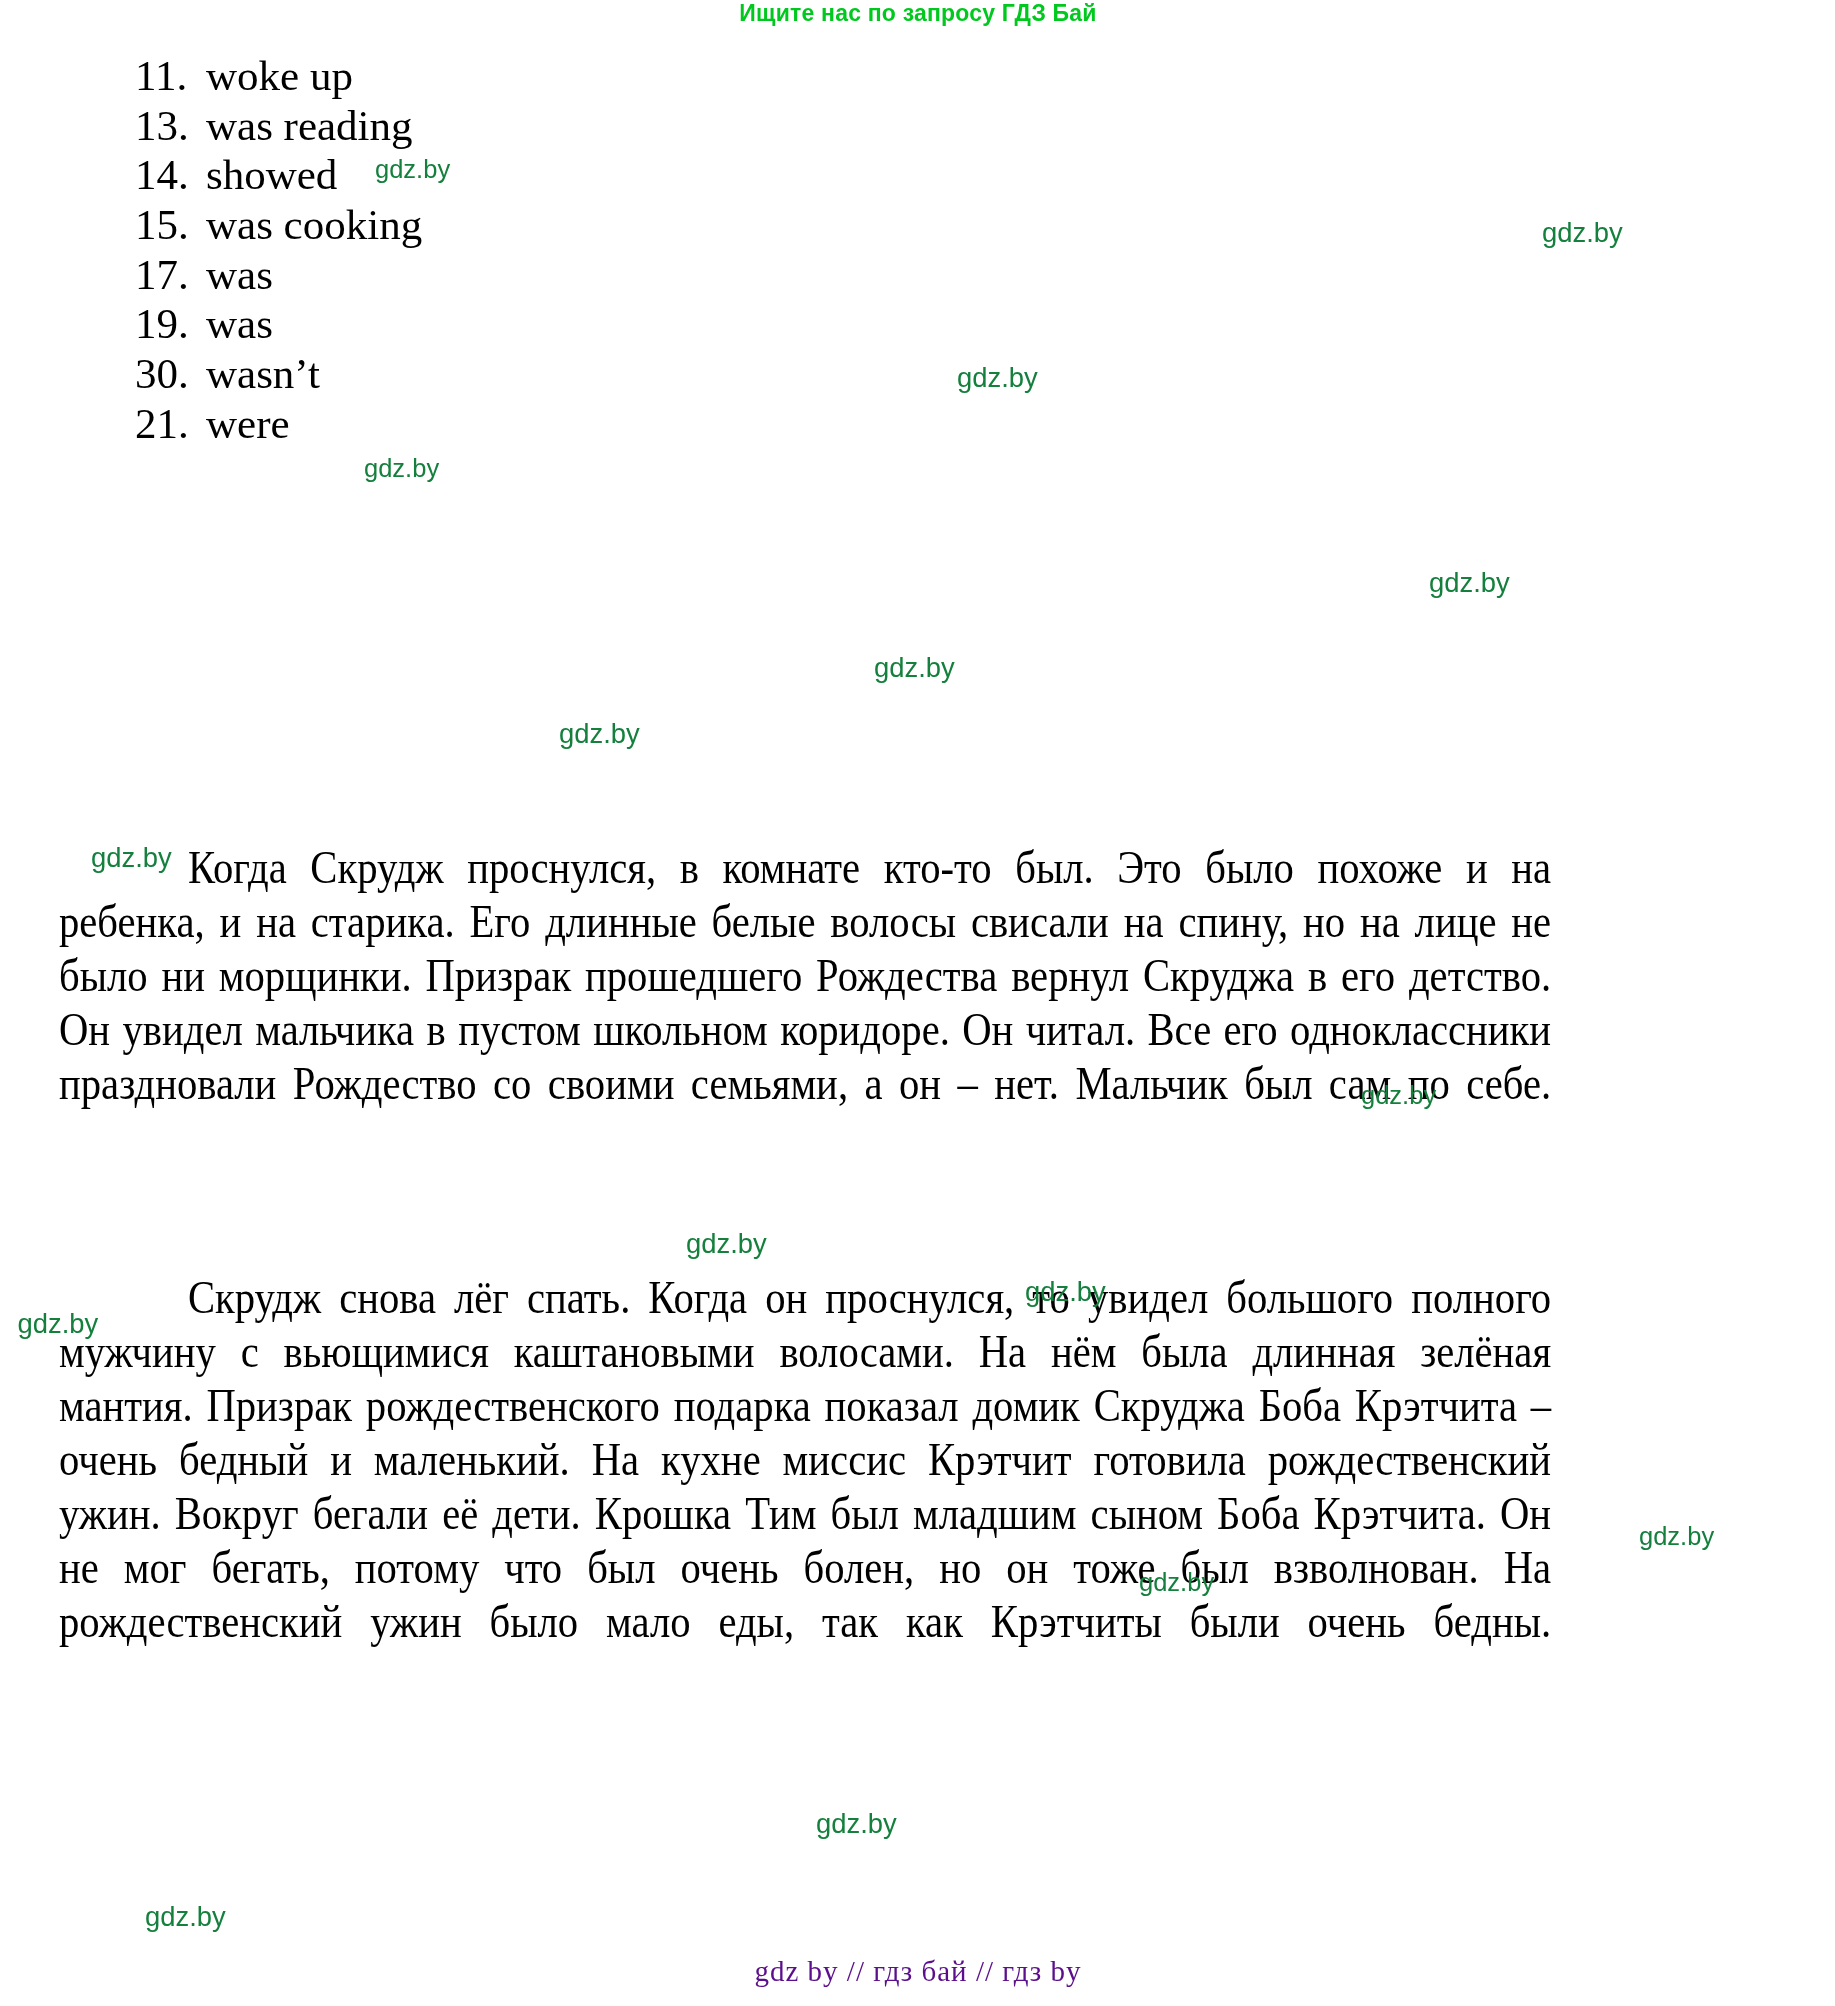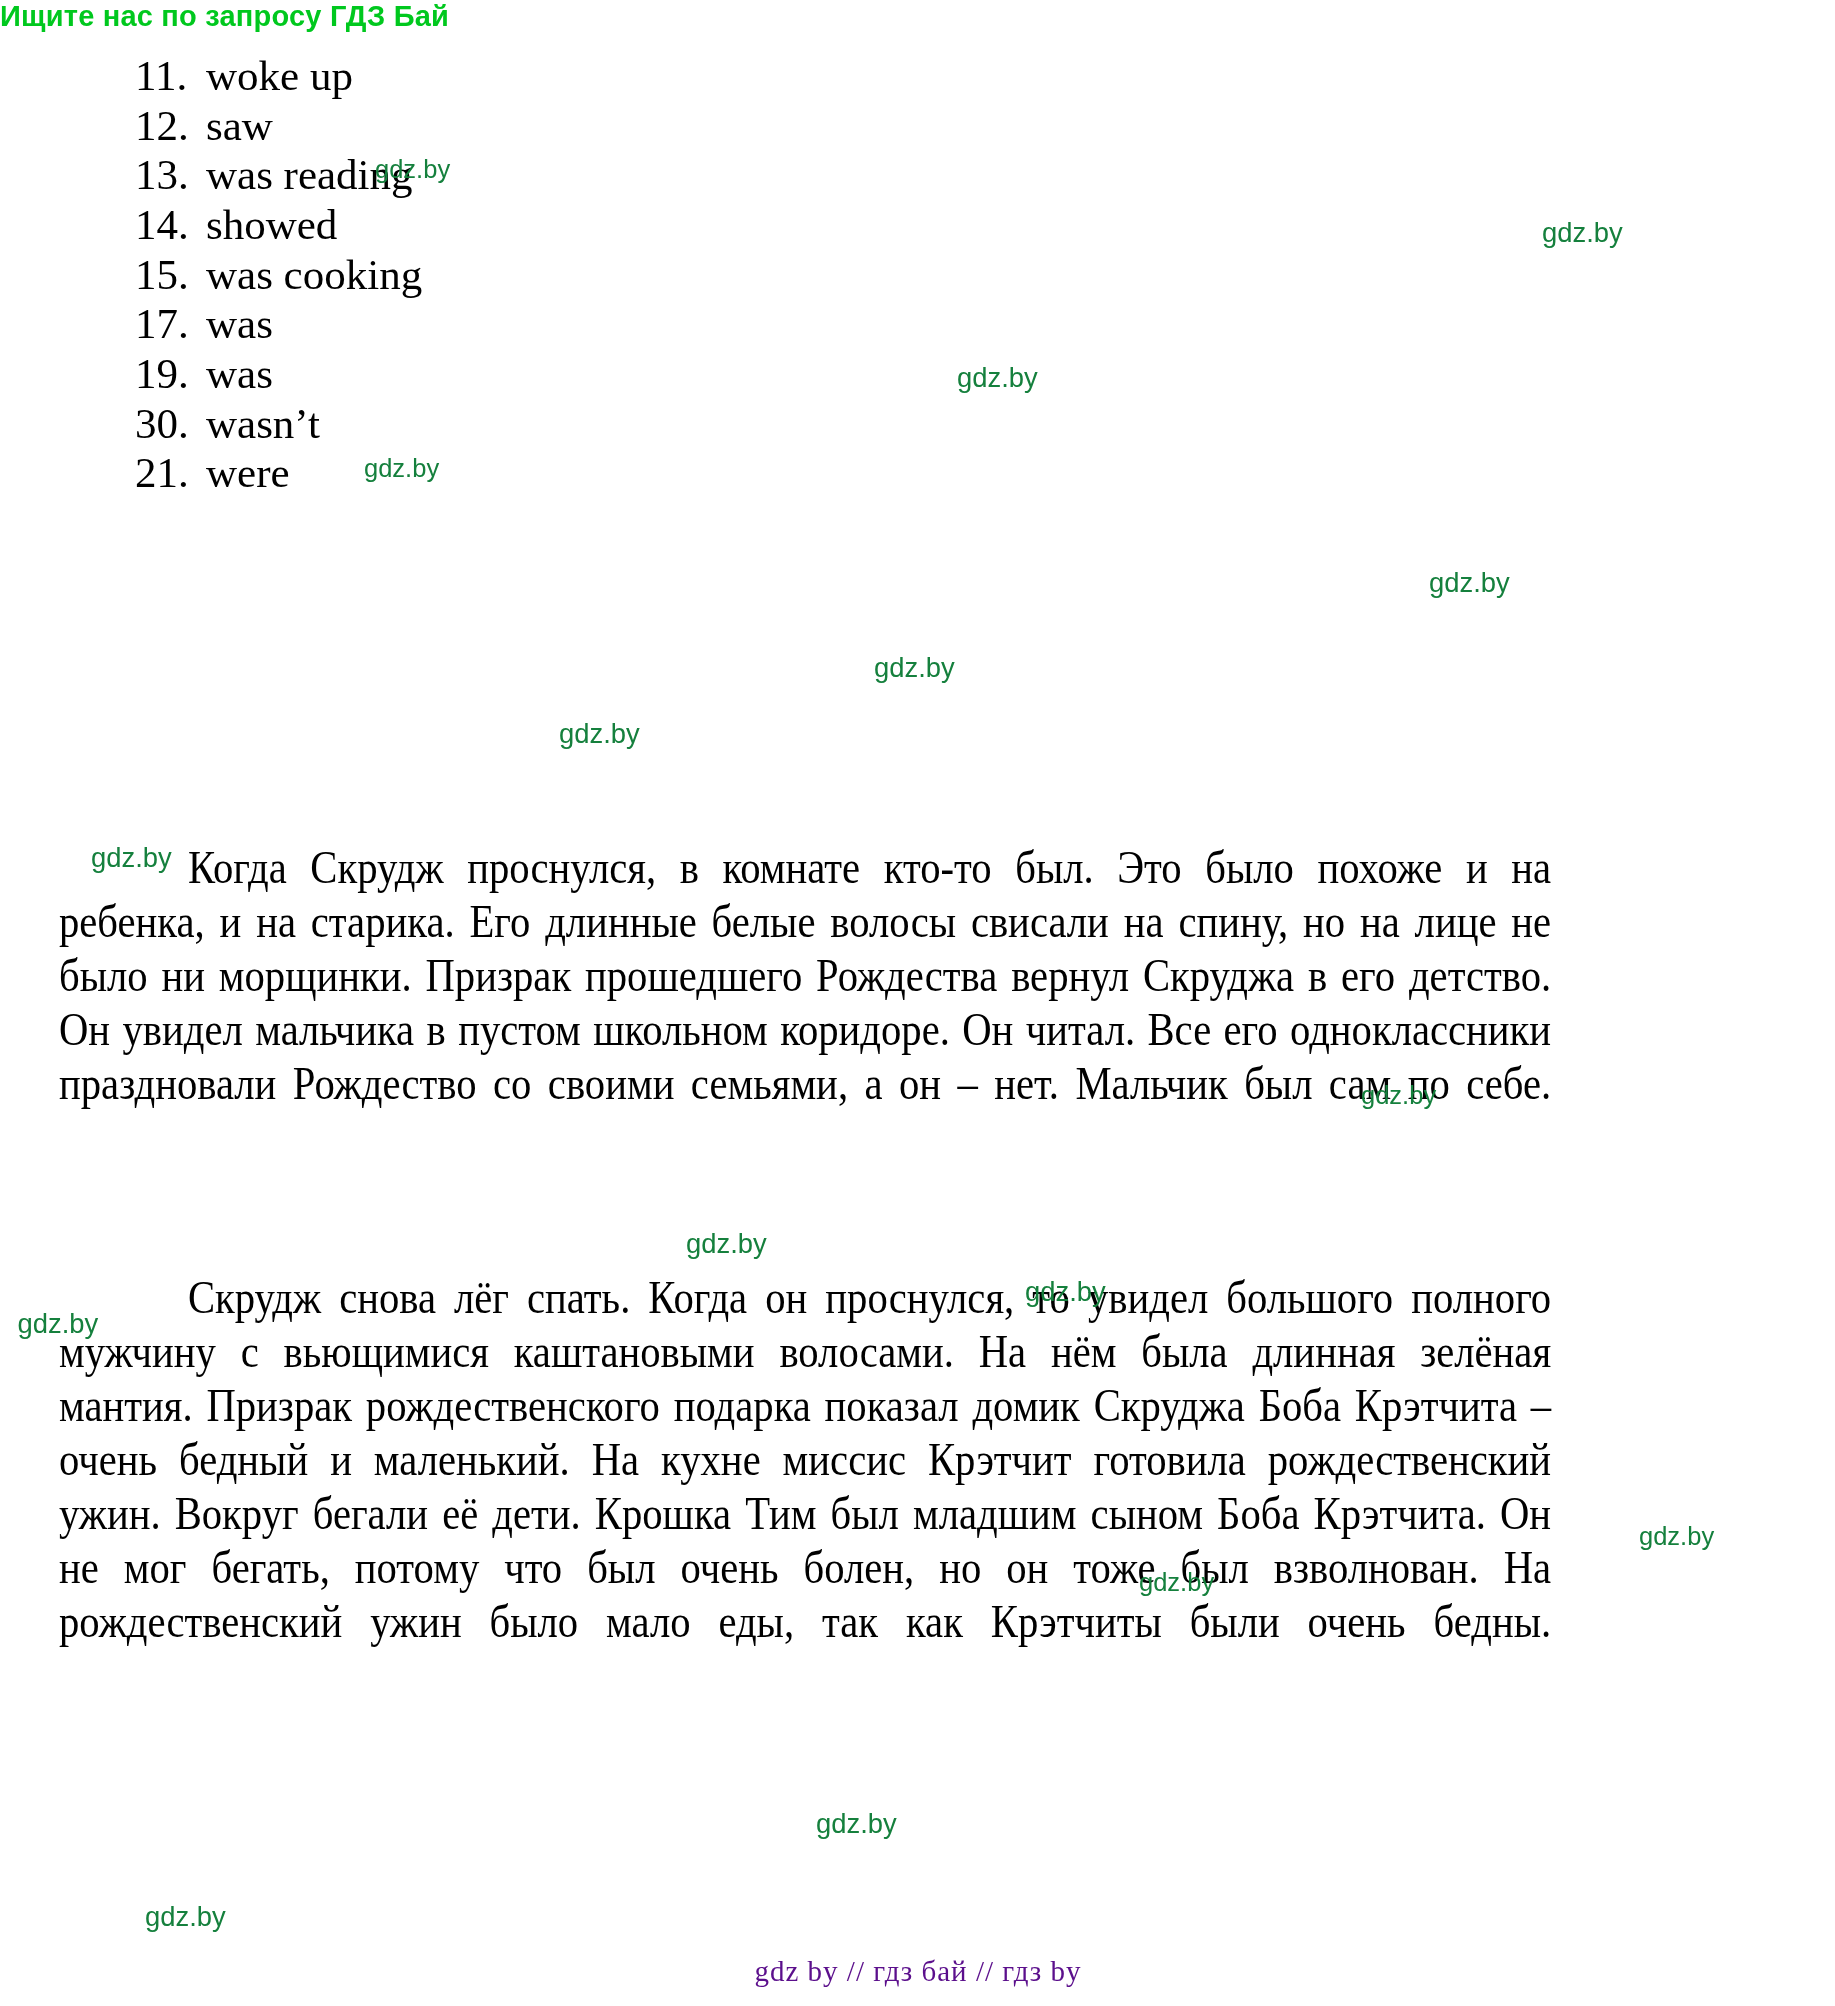--- a/index.html
+++ b/index.html
@@ -16,22 +16,23 @@
     font-family: "Liberation Serif", serif;
     color: #000000;
   }
 
   
   #promo-header {
     position: absolute;
     top: 0px;
     left: 0;
     width: 1836px;
+    text-align: center;
     font-family: "Liberation Sans", sans-serif;
-    font-size: 29px;
+    font-size: 23px;
     font-weight: bold;
     color: #00c81e;
     letter-spacing: 0.2px;
   }
 
   
   #answer-list {
     position: absolute;
     top: 51px;
     left: 135px;
@@ -109,24 +110,20 @@
 <div id="page">
 
   <div id="promo-header">Ищите нас по запросу ГДЗ Бай</div>
 
   <div id="answer-list">
       <div class="answer-row">
         <span class="answer-num">11.</span>
         <span class="answer-text">woke up</span>
       </div>
       <div class="answer-row">
-        <span class="answer-num">12.</span>
-        <span class="answer-text">saw</span>
-      </div>
-      <div class="answer-row">
         <span class="answer-num">13.</span>
         <span class="answer-text">was reading</span>
       </div>
       <div class="answer-row">
         <span class="answer-num">14.</span>
         <span class="answer-text">showed</span>
       </div>
       <div class="answer-row">
         <span class="answer-num">15.</span>
         <span class="answer-text">was cooking</span>

